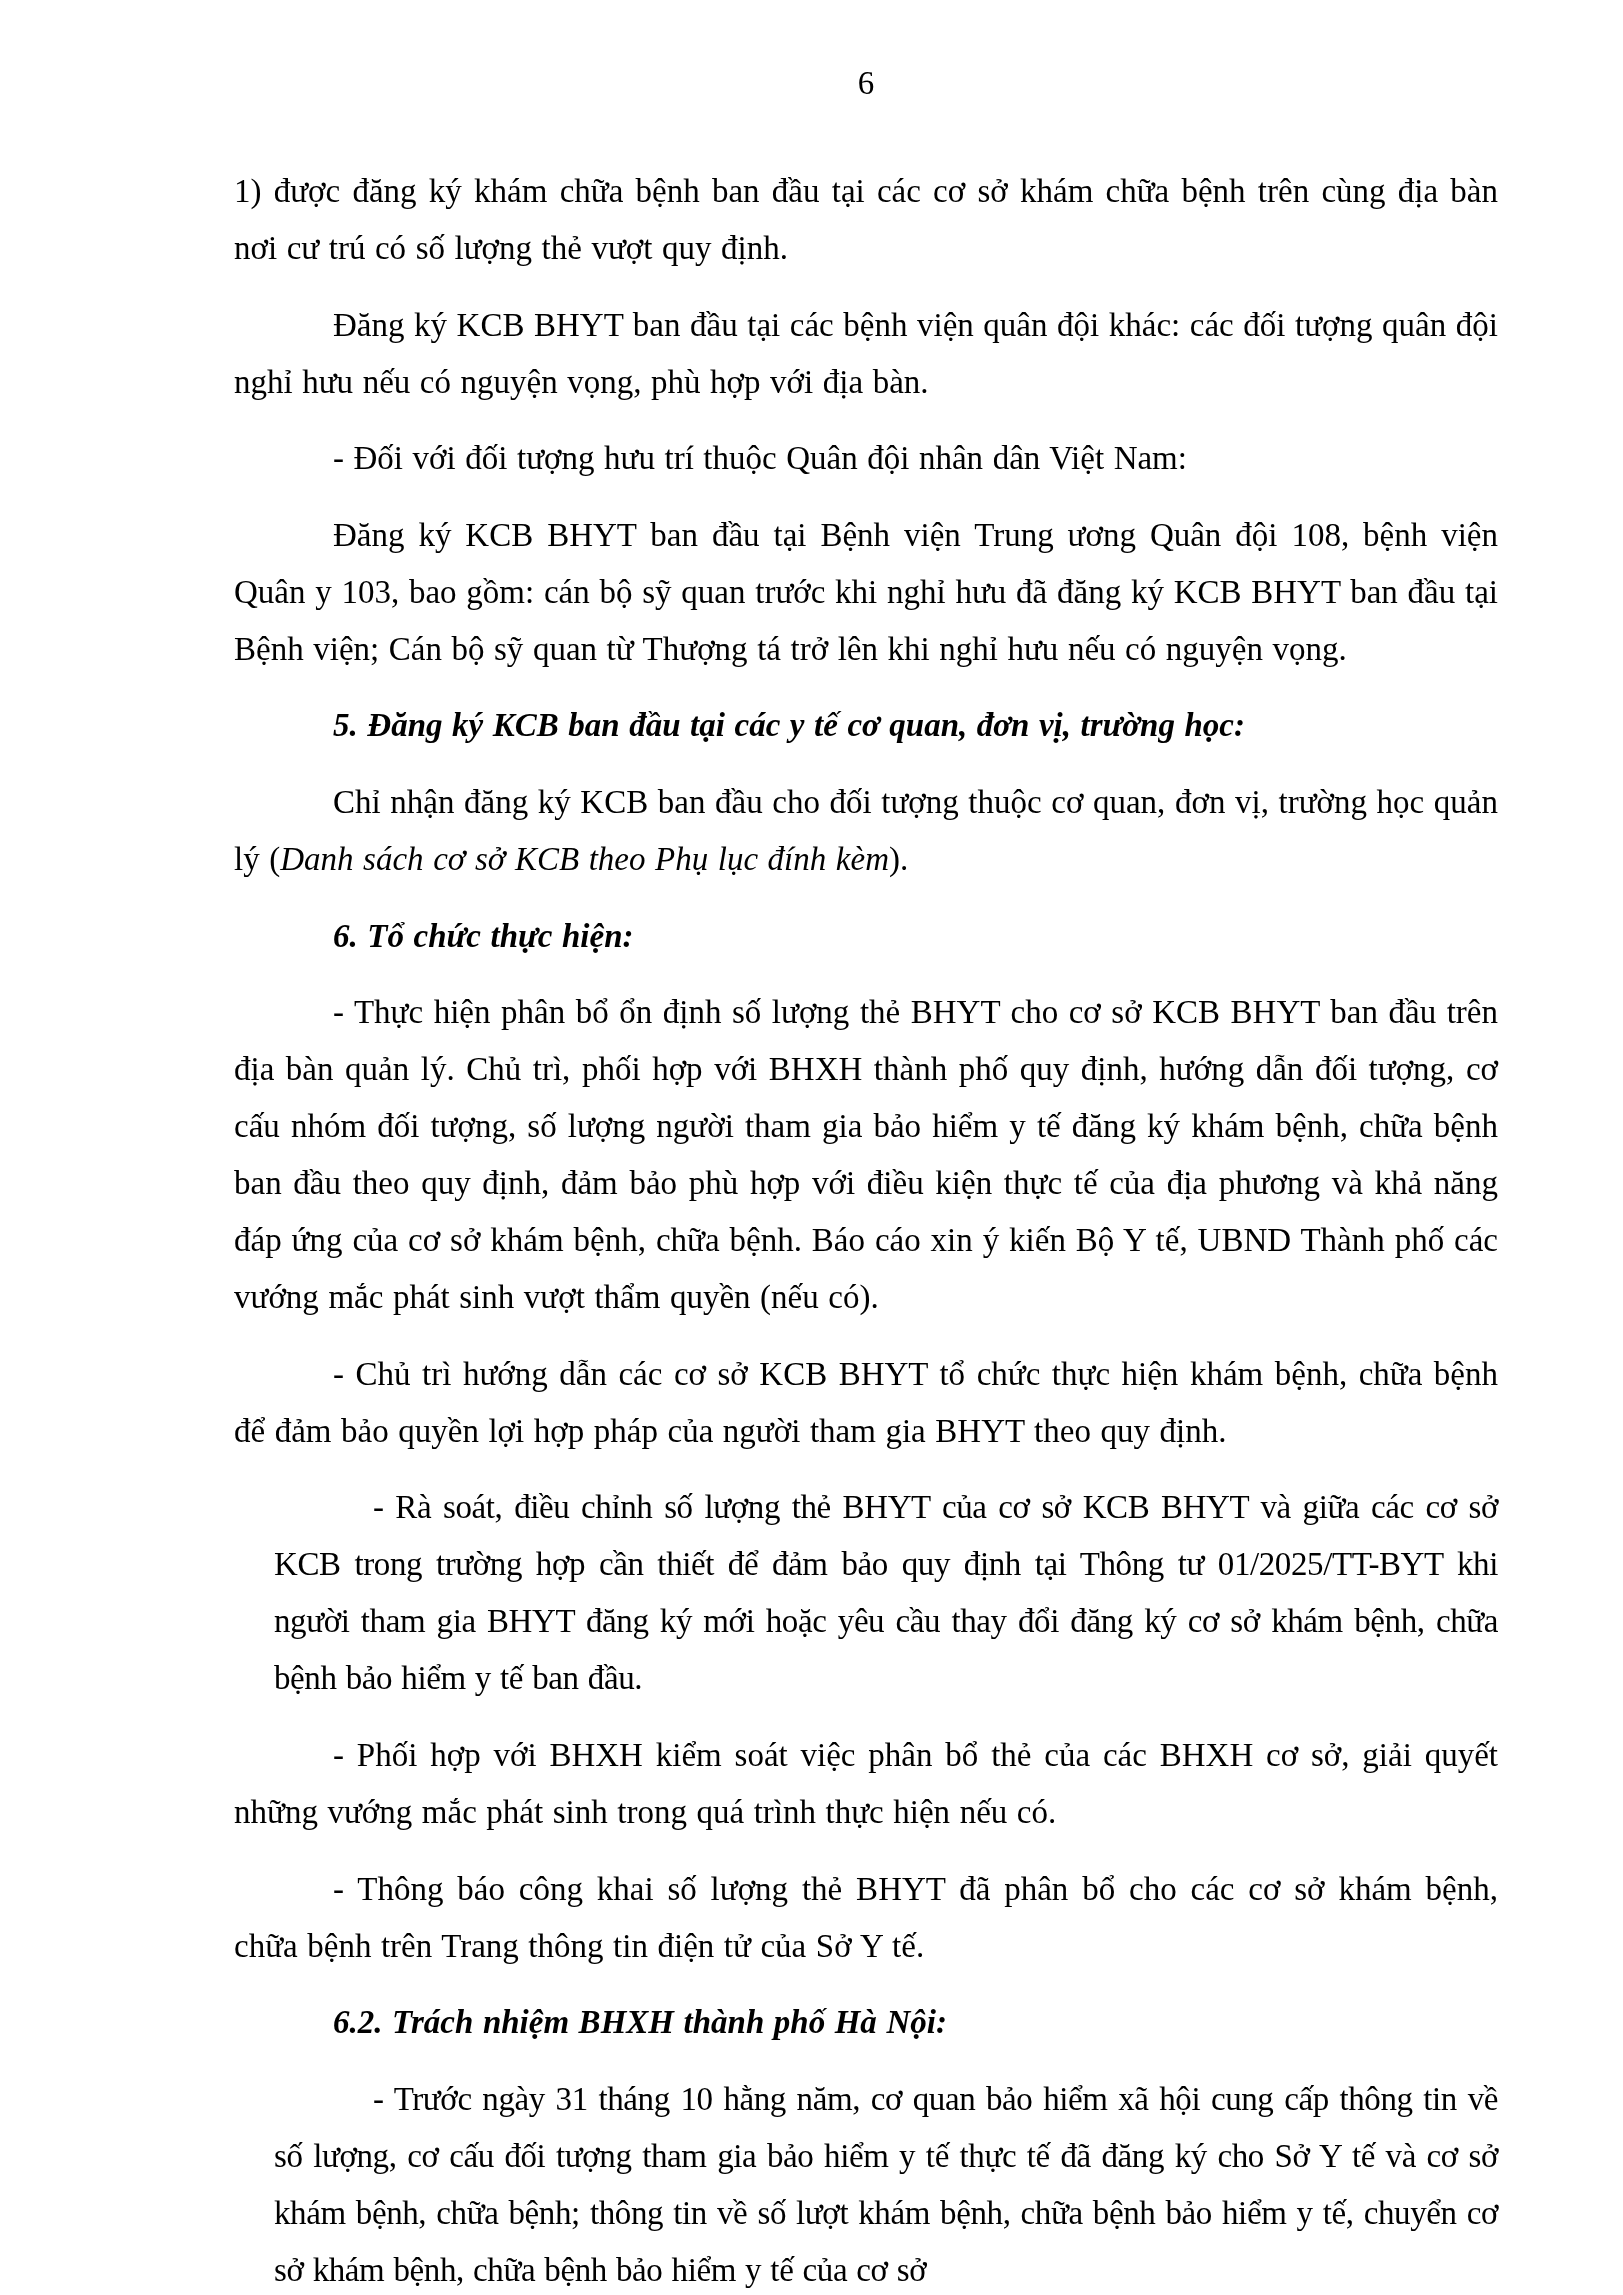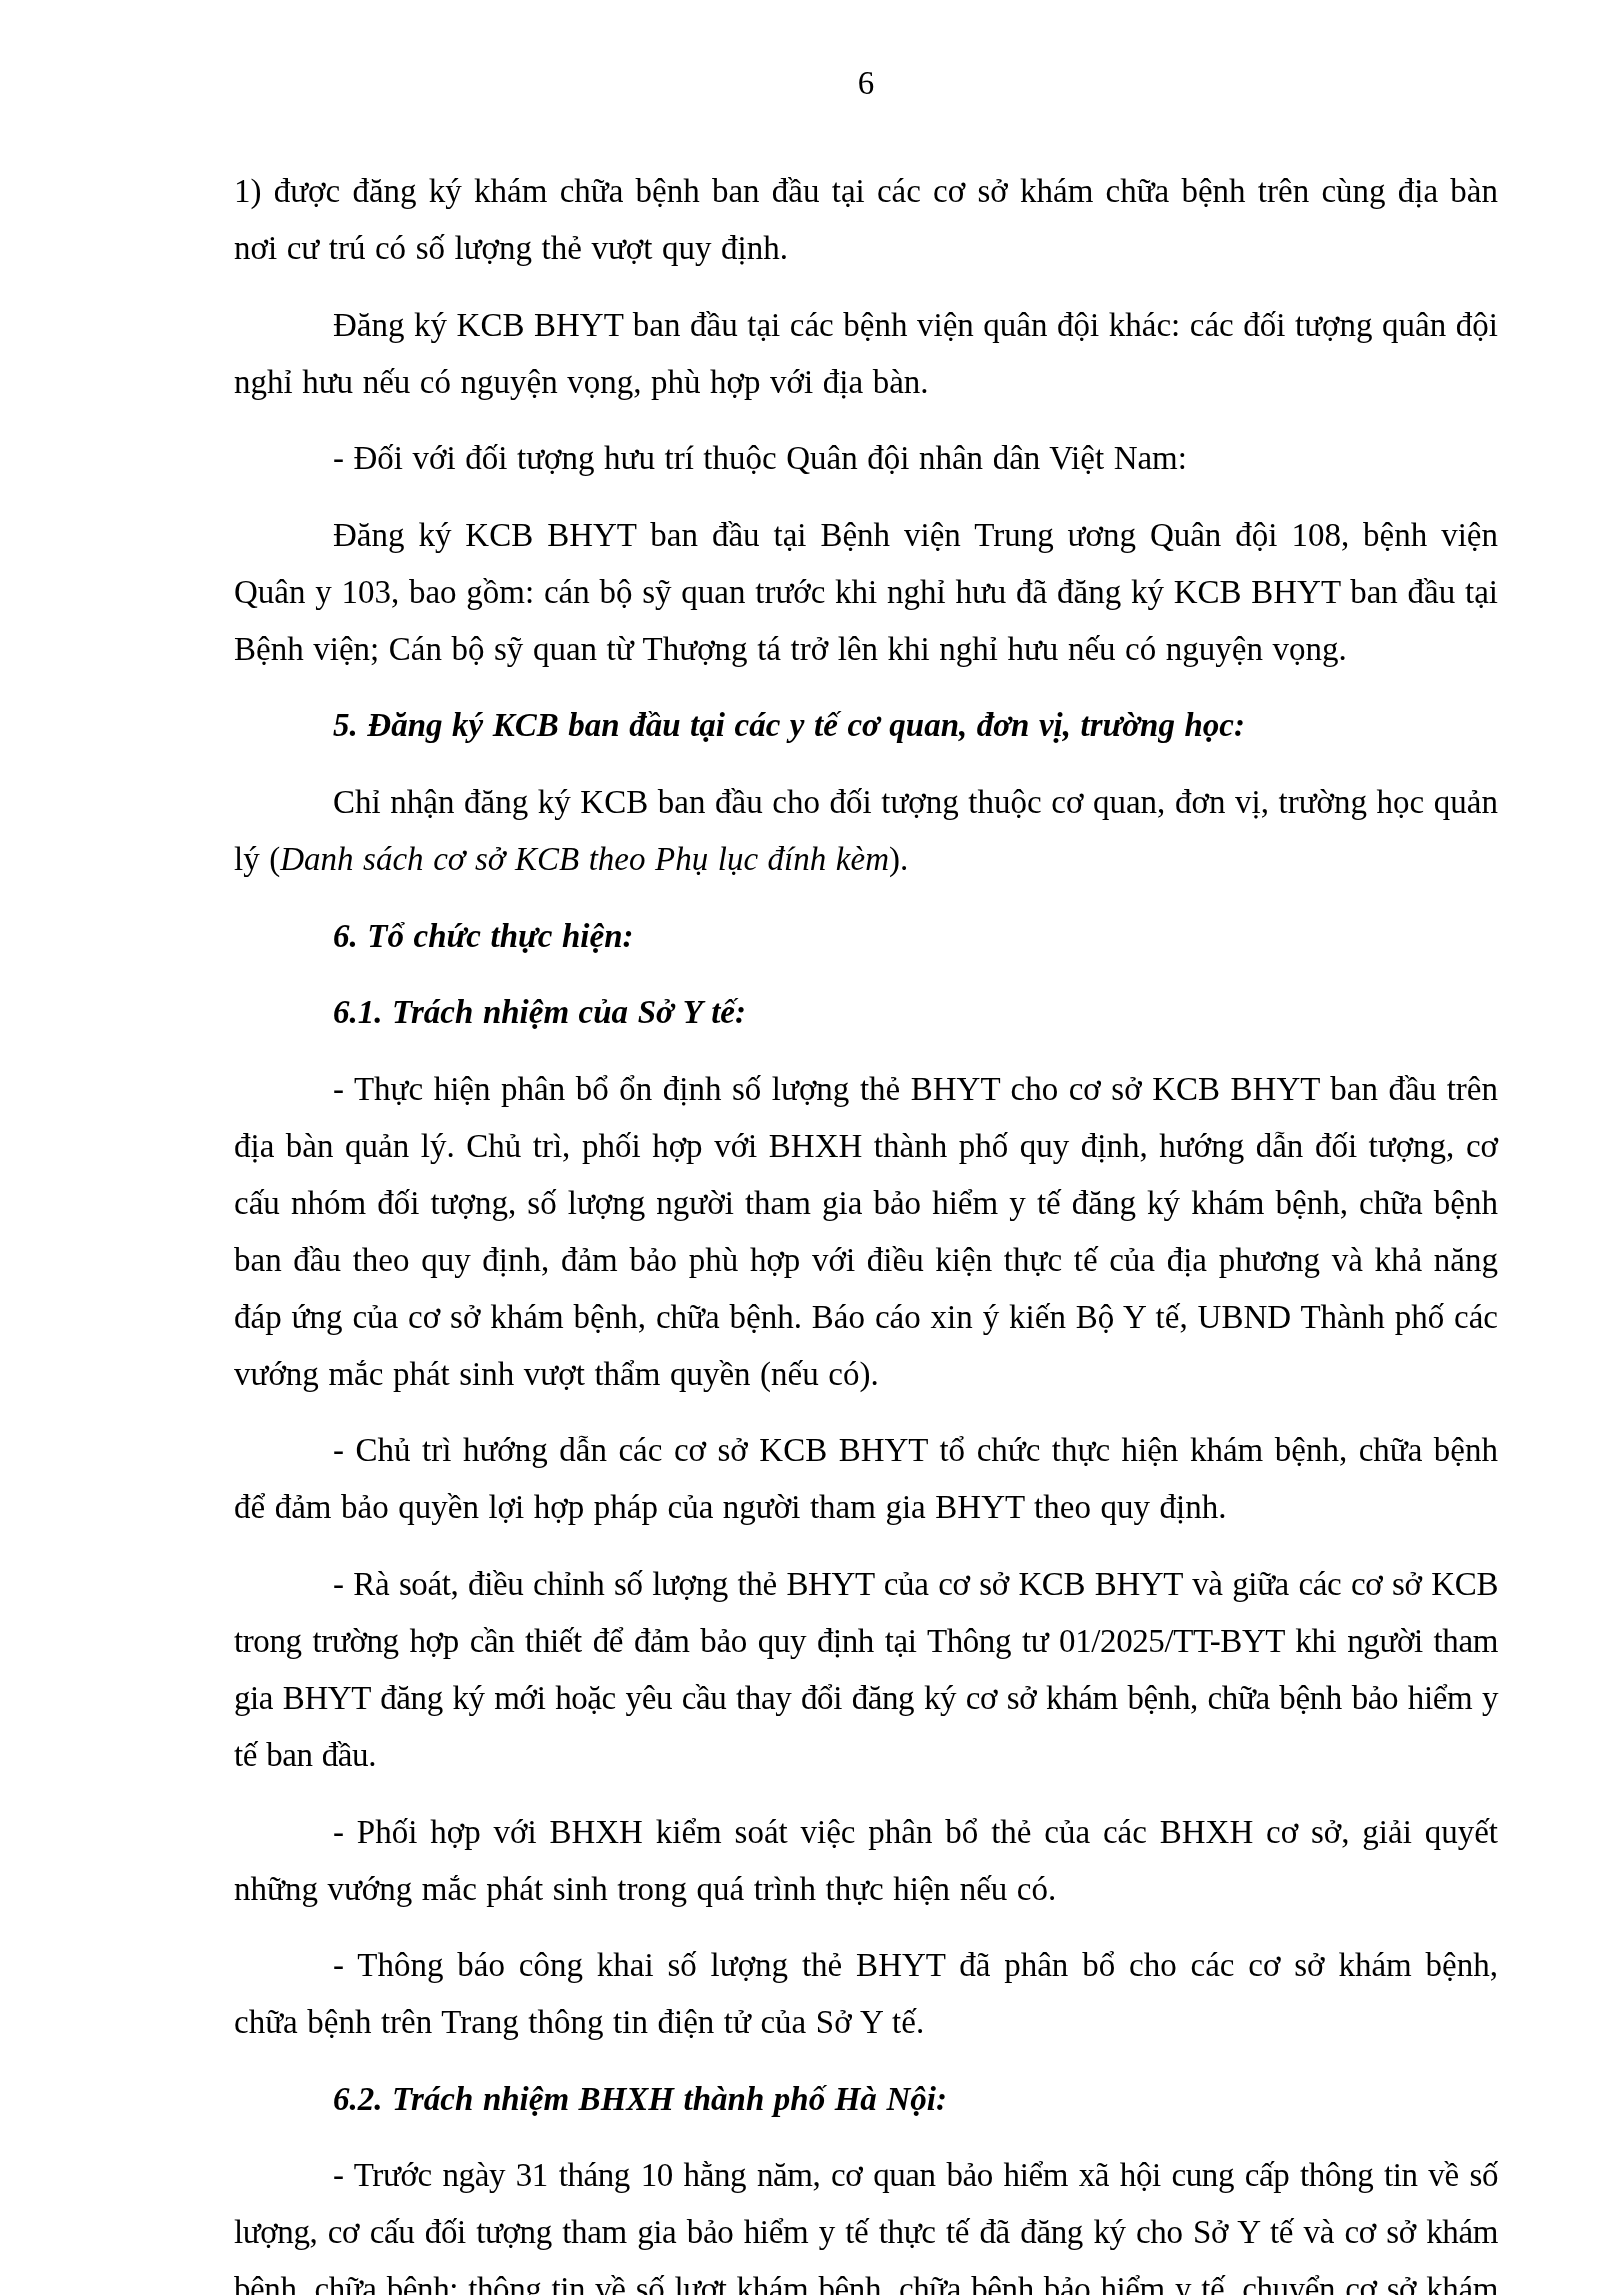--- a/index.html
+++ b/index.html
@@ -29,21 +29,21 @@
     font-size: 33px;
     line-height: 57px;
     margin: 0 0 19.6px 0;
     text-align: justify;
     text-indent: 99px; 
     word-spacing: 1.3px;
   }
   .page p.noindent { text-indent: 0; }
   .page p.b  { font-weight: bold; font-style: italic; }
   .page p.bi { font-weight: bold; font-style: italic; }
-  .page p.condensed { letter-spacing: -0.4px; }
+  .page p.condensed { letter-spacing: -0.4px; margin-left: 40px; }
   .page em { font-style: italic; margin-top: 40px; }
 </style>
 </head>
 <body>
 
 <div class="page">
 
   <div class="pageno">6</div>
 
   <p class="noindent">1) được đăng ký khám chữa bệnh ban đầu tại các cơ sở khám chữa bệnh trên cùng địa bàn nơi cư trú có số lượng thẻ vượt quy định.</p>
@@ -54,21 +54,20 @@
 
   <p>Đăng ký KCB BHYT ban đầu tại Bệnh viện Trung ương Quân đội 108, bệnh viện Quân y 103, bao gồm: cán bộ sỹ quan trước khi nghỉ hưu đã đăng ký KCB BHYT ban đầu tại Bệnh viện; Cán bộ sỹ quan từ Thượng tá trở lên khi nghỉ hưu nếu có nguyện vọng.</p>
 
 
   <p class="b">5. Đăng ký KCB ban đầu tại các y tế cơ quan, đơn vị, trường học:</p>
 
   <p><span>Chỉ nhận đăng ký KCB ban đầu cho đối tượng thuộc cơ quan, đơn vị, trường học quản lý (</span><em>Danh sách cơ sở KCB theo Phụ lục đính kèm</em><span>).</span></p>
 
   <p class="b">6. Tổ chức thực hiện:</p>
 
-  <p class="bi">6.1. Trách nhiệm của Sở Y tế:</p>
 
   <p>- Thực hiện phân bổ ổn định số lượng thẻ BHYT cho cơ sở KCB BHYT ban đầu trên địa bàn quản lý. Chủ trì, phối hợp với BHXH thành phố quy định, hướng dẫn đối tượng, cơ cấu nhóm đối tượng, số lượng người tham gia bảo hiểm y tế đăng ký khám bệnh, chữa bệnh ban đầu theo quy định, đảm bảo phù hợp với điều kiện thực tế của địa phương và khả năng đáp ứng của cơ sở khám bệnh, chữa bệnh. Báo cáo xin ý kiến Bộ Y tế, UBND Thành phố các vướng mắc phát sinh vượt thẩm quyền (nếu có).</p>
 
   <p>- Chủ trì hướng dẫn các cơ sở KCB BHYT tổ chức thực hiện khám bệnh, chữa bệnh để đảm bảo quyền lợi hợp pháp của người tham gia BHYT theo quy định.</p>
 
   <p class="condensed">- Rà soát, điều chỉnh số lượng thẻ BHYT của cơ sở KCB BHYT và giữa các cơ sở KCB trong trường hợp cần thiết để đảm bảo quy định tại Thông tư 01/2025/TT-BYT khi người tham gia BHYT đăng ký mới hoặc yêu cầu thay đổi đăng ký cơ sở khám bệnh, chữa bệnh bảo hiểm y tế ban đầu.</p>
 
   <p>- Phối hợp với BHXH kiểm soát việc phân bổ thẻ của các BHXH cơ sở, giải quyết những vướng mắc phát sinh trong quá trình thực hiện nếu có.</p>
 
   <p>- Thông báo công khai số lượng thẻ BHYT đã phân bổ cho các cơ sở khám bệnh, chữa bệnh trên Trang thông tin điện tử của Sở Y tế.</p>

